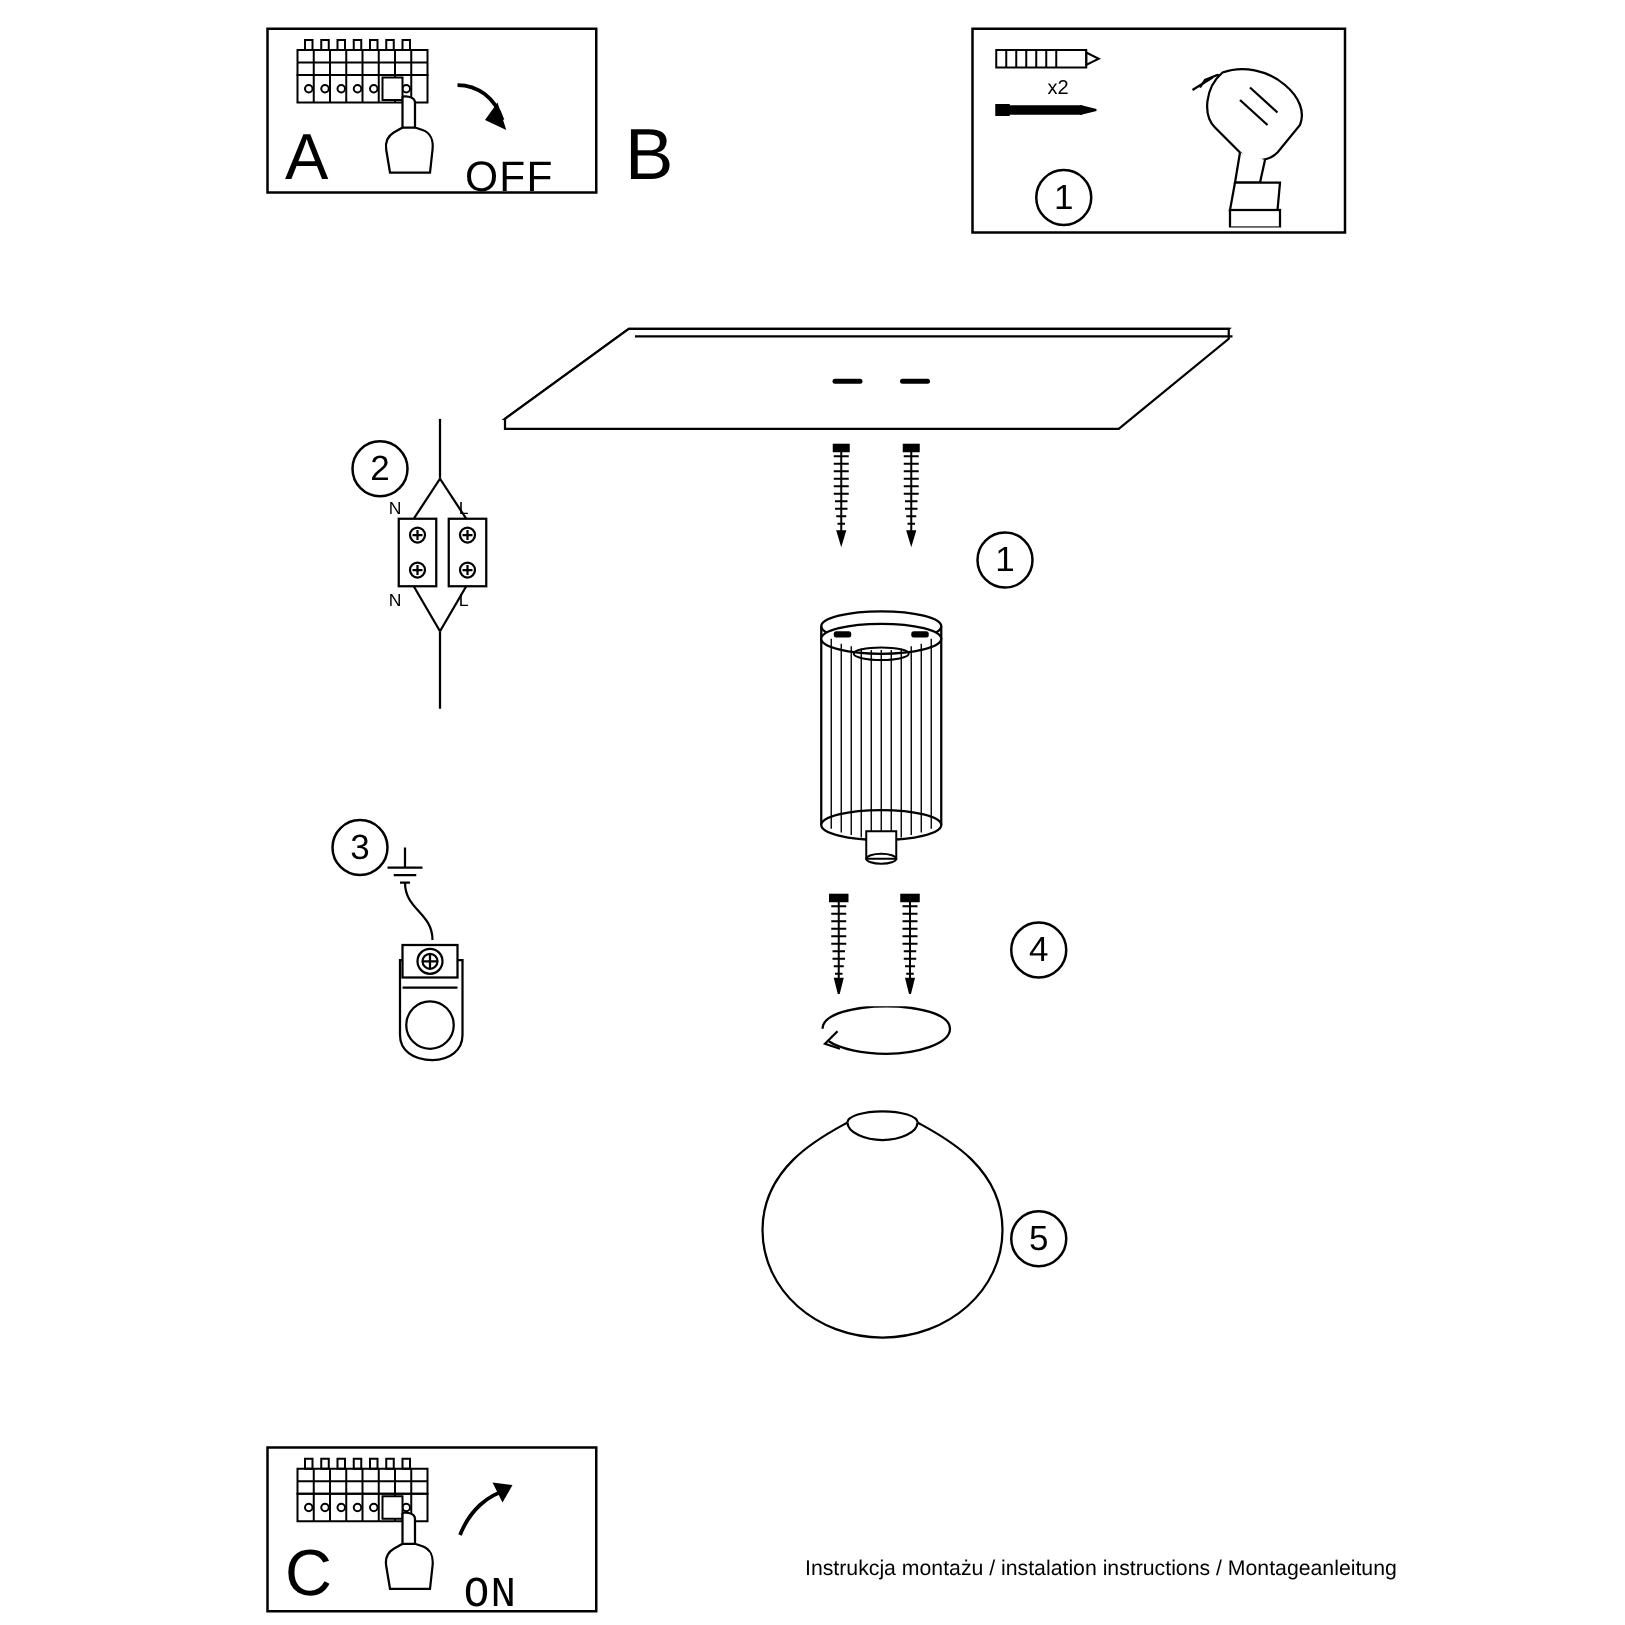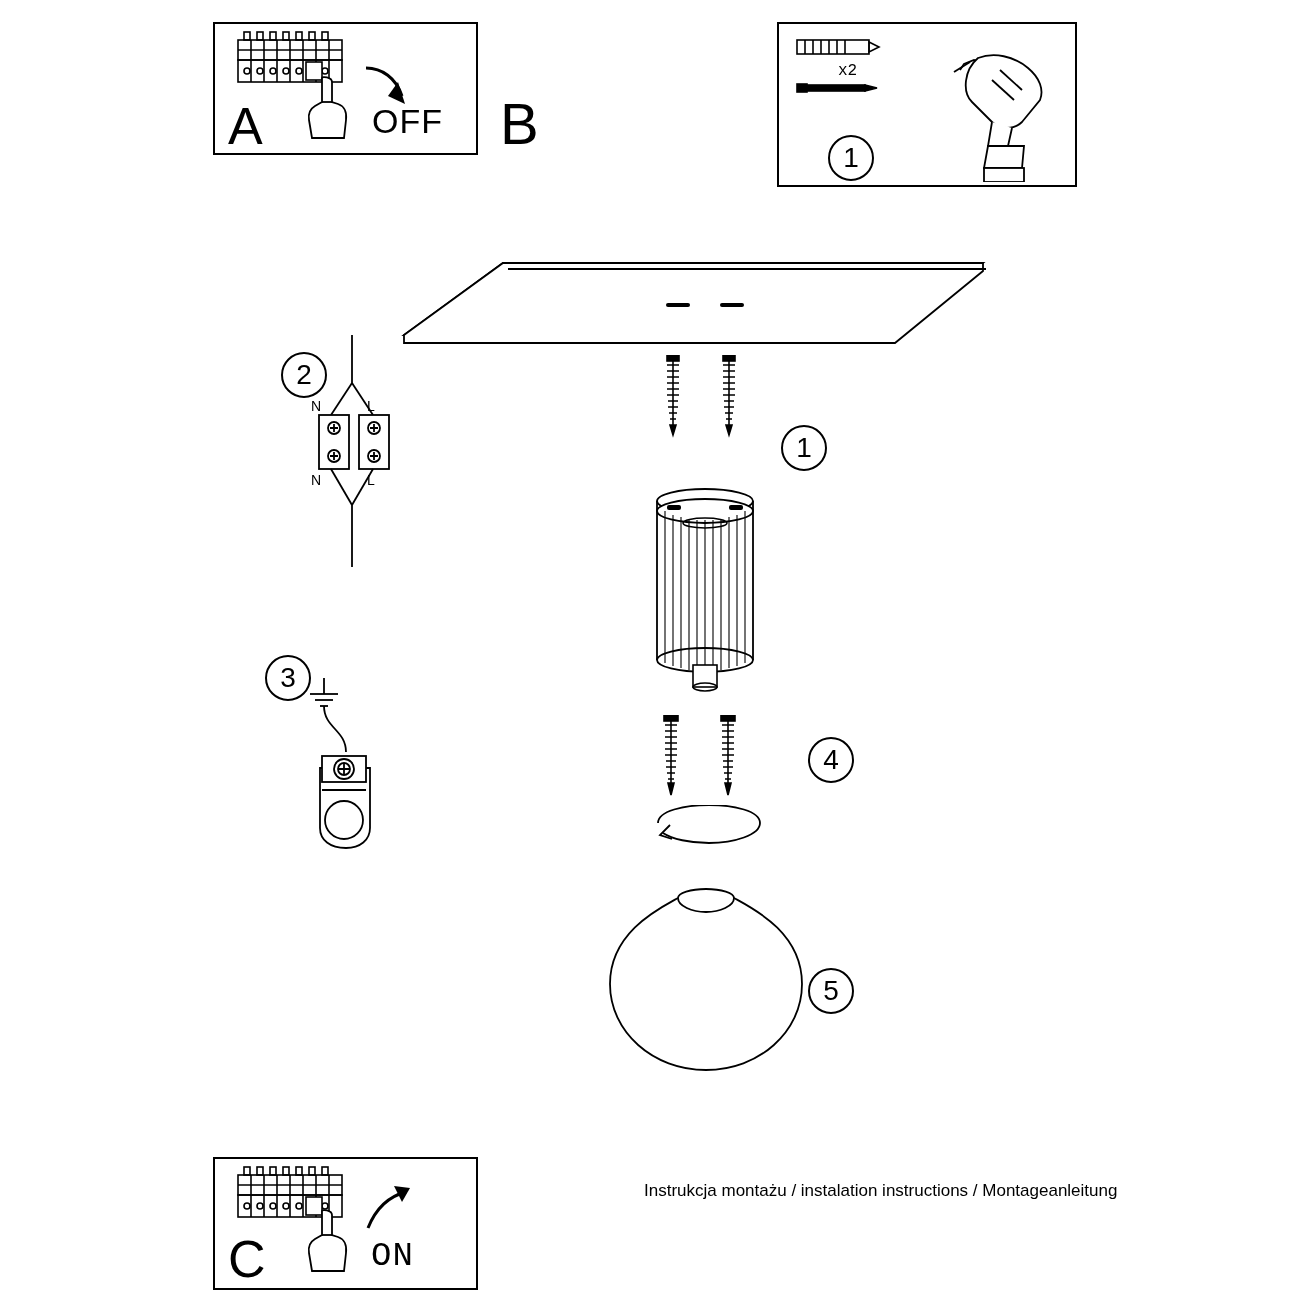--- a/index.html
+++ b/index.html
@@ -34,25 +34,26 @@
     line-height: 1;
     font-family: "Liberation Sans", sans-serif;
   }
 
   
   .label-text {
     position: absolute;
     font-size: 34px;
     font-family: "Liberation Sans", sans-serif;
     letter-spacing: 1px;
+    margin-top: 21px;
   }
   .small-label {
     position: absolute;
     font-size: 15px;
-    font-family: Liberation Mono, monospace;
+    font-family: Liberation Sans, sans-serif;
   }
 
   
   .callout {
     position: absolute;
     width: 46px;
     height: 46px;
     border: 2px solid #000;
     border-radius: 50%;
     box-sizing: border-box;
@@ -400,17 +401,17 @@
     <svg width="54" height="52" viewBox="0 0 54 52">
       <path d="M10 46 C18 26 32 14 48 10" fill="none" stroke="#000" stroke-width="3"></path>
       <path d="M36 4 L52 6 L44 20 Z" fill="#000"></path>
     </svg>
   </div>
 
   <div class="label-text" style="left:371px; top:1237px;font-family:Liberation Mono, monospace;">ON</div>
 
   <div class="step-letter" style="left:228px; top:1233px;">C</div>
 
-  <div class="footer" style="left:644px; top:1176px;">
+  <div class="footer" style="left:644px; top:1240px;">
     <div>Instrukcja montażu / instalation instructions / Montageanleitung</div>
   </div>
 
 </div>
 
 </body></html>

